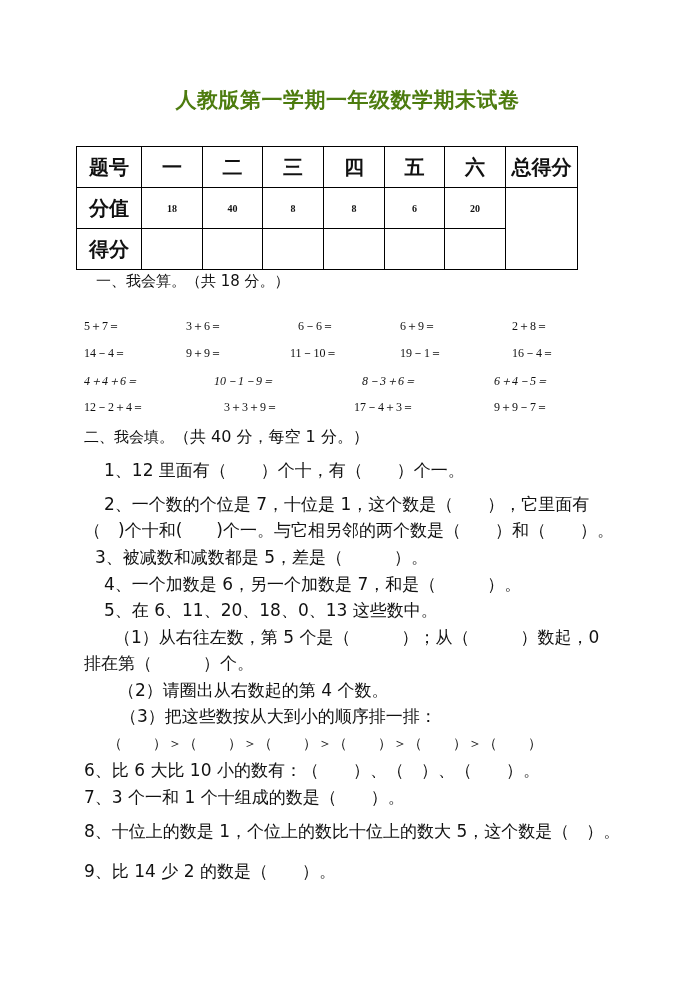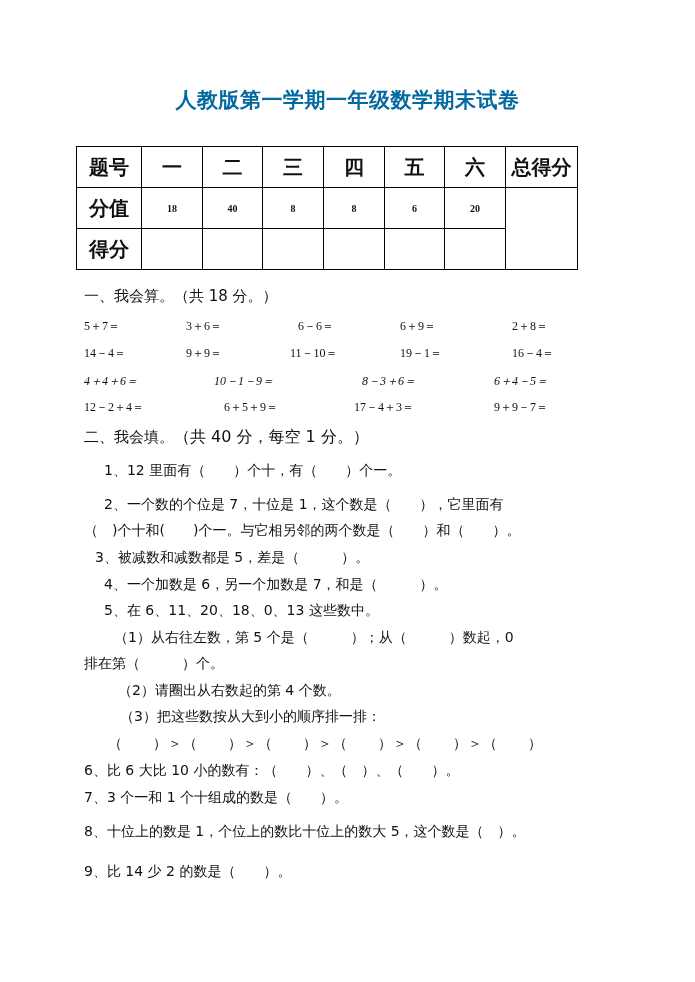--- a/index.html
+++ b/index.html
@@ -4,42 +4,42 @@
   <style>
     html, body { margin: 0; padding: 0; background: #ffffff; }
     body {
       width: 695px; height: 982px; position: relative; overflow: hidden;
       font-family: "DejaVu Serif", "Liberation Serif", serif;
       color: #111;
     }
     .title {
       position: absolute; left: 0; top: 86px; width: 695px; text-align: center;
       font-family: "DejaVu Sans", sans-serif; font-weight: bold; font-size: 21px;
-      letter-spacing: 0.5px; color: #0369a1;
+      letter-spacing: 0.5px; color: #4d7c0f;
     }
     table.score {
       position: absolute; left: 76px; top: 146px;
       border-collapse: collapse; table-layout: fixed;
       width: 501px;
     }
     table.score td {
       border: 1.3px solid #000; height: 40px; text-align: center; vertical-align: middle;
       font-size: 14px; padding: 0;
     }
     table.score td.hdr { font-family: "DejaVu Sans", sans-serif; font-weight: bold; font-size: 20px; }
     table.score td.num { font-family: "Liberation Serif", serif; font-weight: bold; font-size: 10px; }
     .line {
       position: absolute; left: 84px; white-space: pre;
       font-size: 15px; line-height: 20px;
     }
     .sec { font-family: "DejaVu Sans", sans-serif; font-size: 15px; }
     .sub { font-size: 16px; }
     .eq-row { position: absolute; left: 84px; width: 520px; height: 20px; font-family: "Liberation Serif", serif; font-size: 12px; }
     .eq { position: absolute; top: 0; white-space: pre; }
-    .t { font-family: "DejaVu Sans", sans-serif; font-size: 14px; }
+    .t { font-family: "DejaVu Sans", sans-serif; font-size: 17px; }
   </style>
 </head>
 <body>
 
 <div class="title">人教版第一学期一年级数学期末试卷</div>
 
 <table class="score">
   <colgroup>
     <col style="width:65px">
       <col style="width:61px">
@@ -76,21 +76,21 @@
     <td></td>
     <td></td>
     <td></td>
     <td></td>
     <td></td>
     <td></td>
   </tr>
 </tbody>
   </table>
 
-<div class="line sec" style="top:286px;">一、我会算。（共 18 分。）</div>
+<div class="line sec" style="top:271px;margin-left:12px;">一、我会算。（共 18 分。）</div>
 
 <div class="eq-row" style="top:318px;">
   <span class="eq" style="left:0px;">5＋7＝</span>
   <span class="eq" style="left:102px;">3＋6＝</span>
   <span class="eq" style="left:214px;">6－6＝</span>
   <span class="eq" style="left:316px;">6＋9＝</span>
   <span class="eq" style="left:428px;">2＋8＝</span>
 </div>
 <div class="eq-row" style="top:345px;">
   <span class="eq" style="left:0px;">14－4＝</span>
@@ -100,21 +100,21 @@
   <span class="eq" style="left:428px;">16－4＝</span>
 </div>
 <div class="eq-row" style="top:373px;font-style:italic;">
   <span class="eq" style="left:0px;">4＋4＋6＝</span>
   <span class="eq" style="left:130px;">10－1－9＝</span>
   <span class="eq" style="left:278px;">8－3＋6＝</span>
   <span class="eq" style="left:410px;">6＋4－5＝</span>
 </div>
 <div class="eq-row" style="top:399px;">
   <span class="eq" style="left:0px;">12－2＋4＝</span>
-  <span class="eq" style="left:140px;">6＋5＋9＝</span>
+  <span class="eq" style="left:140px;">3＋3＋9＝</span>
   <span class="eq" style="left:270px;">17－4＋3＝</span>
   <span class="eq" style="left:410px;">9＋9－7＝</span>
 </div>
 
 <div class="line sec" style="top:427px;"><span>二、我会填。</span><span class="sub">（共 40 分，每空 1 分。）</span></div>
 
 <div class="line t" style="top:460px; left:104px;">1、12 里面有（　　）个十，有（　　）个一。</div>
 <div class="line t" style="top:494px; left:104px;">2、一个数的个位是 7，十位是 1，这个数是（　　），它里面有</div>
 <div class="line t" style="top:520px; left:84px;">（　)个十和(　　)个一。与它相另邻的两个数是（　　）和（　　）。</div>
 <div class="line t" style="top:547px; left:95px;">3、被减数和减数都是 5，差是（　　　）。</div>

